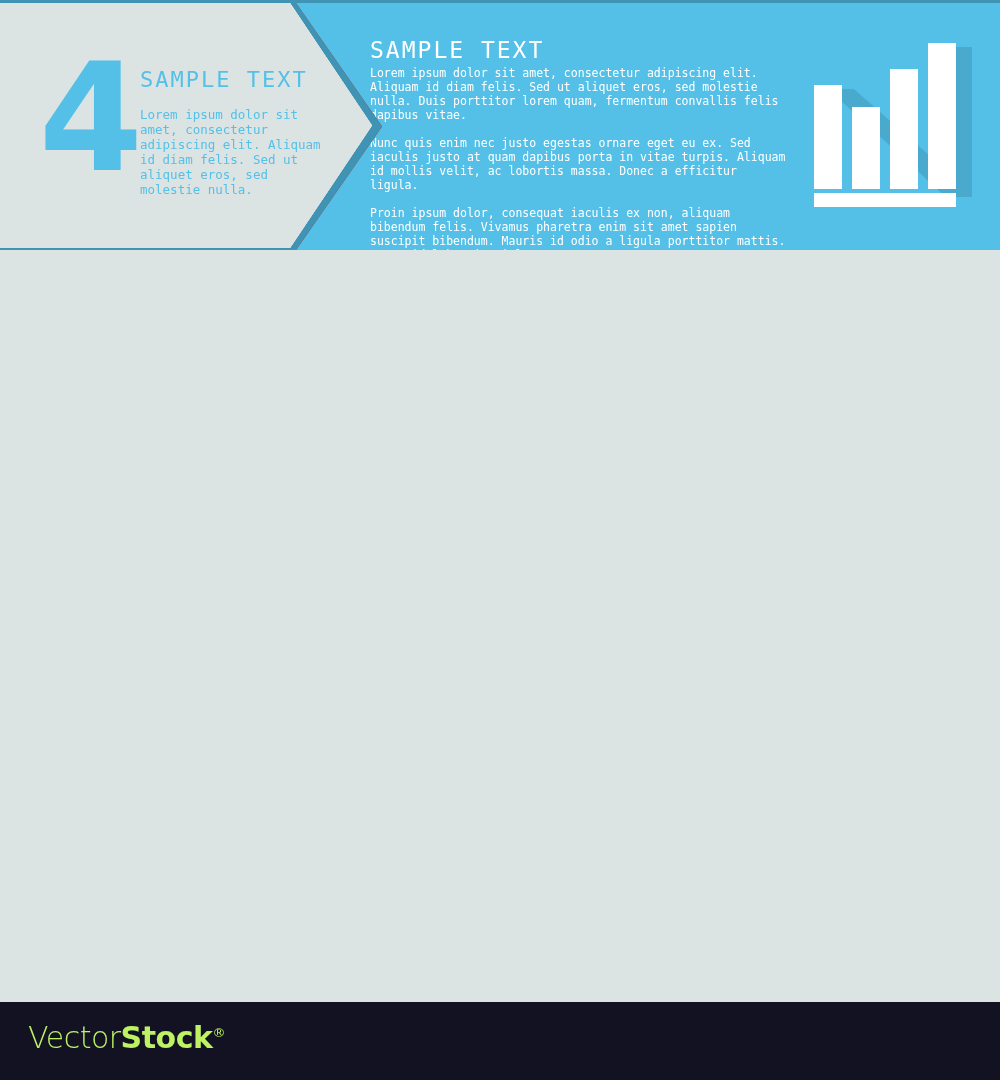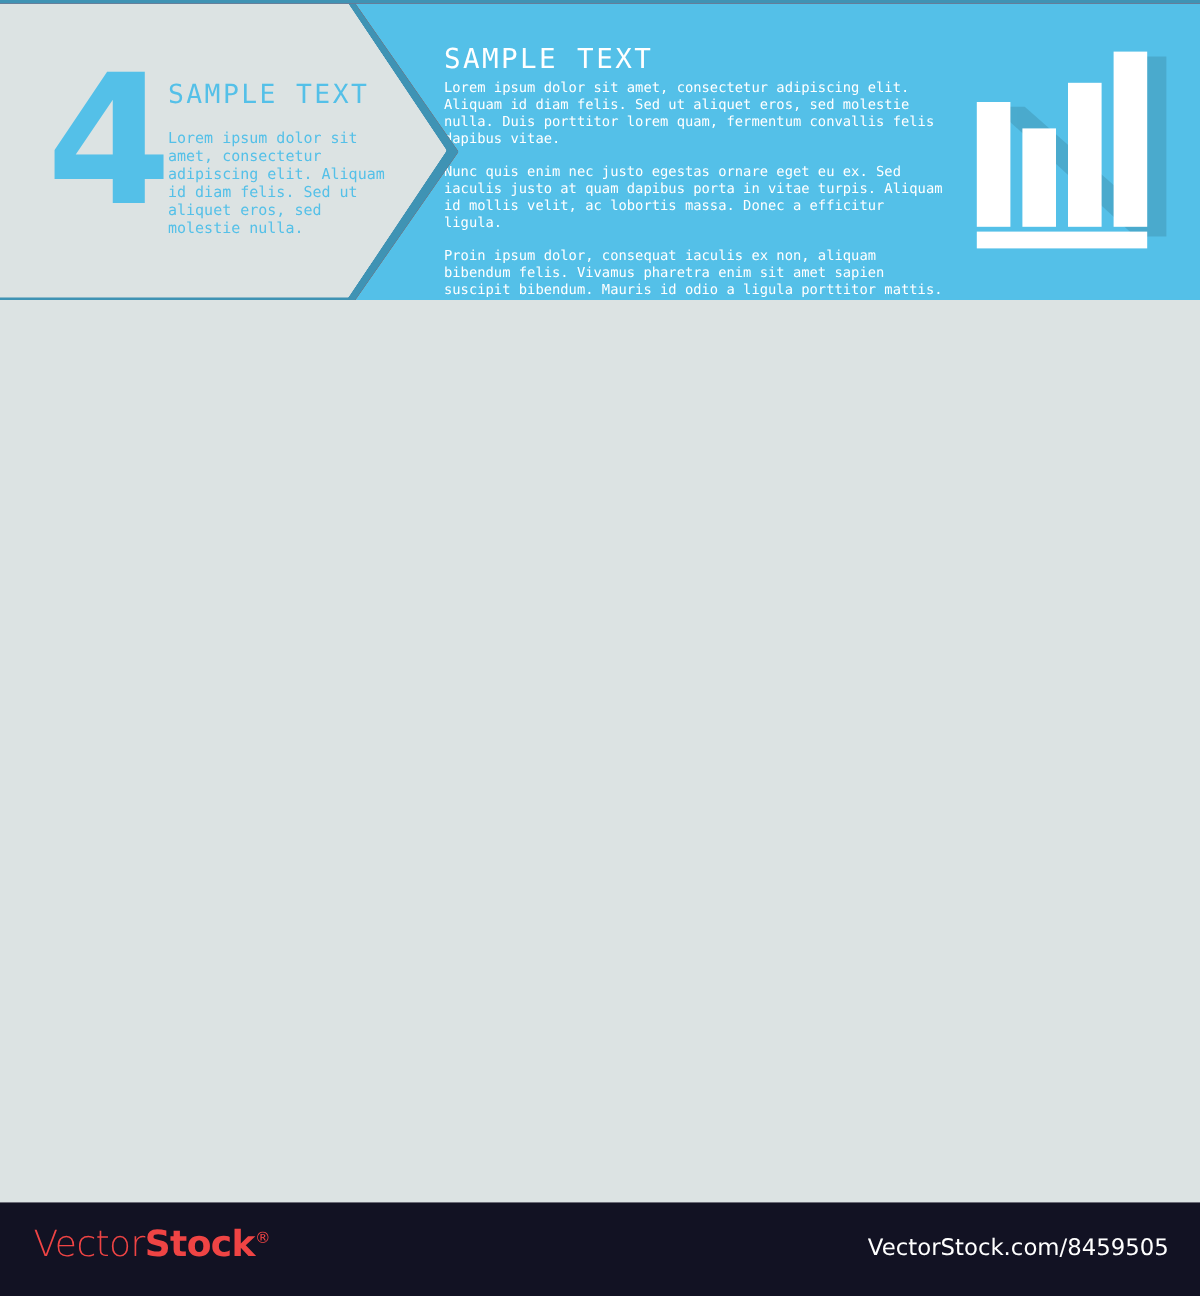--- a/index.html
+++ b/index.html
@@ -123,21 +123,21 @@
   
   #footer{
     position:absolute; left:0; top:1002px;
     width:1000px; height:78px;
     background:#121223;
   }
   .wm-logo{
     position:absolute; left:28px; top:18px;
     font-family:"DejaVu Sans", sans-serif;
     font-size:30px;
-    color:#ef4444;
+    color:#bef264;
     letter-spacing:-0.5px;
     white-space:nowrap;
   }
   .wm-logo .thin{ font-weight:300; }
   .wm-logo .bold{ font-weight:bold; }
   .wm-logo .reg{ font-size:13px; vertical-align:super; }
   .wm-url{
     position:absolute; right:26px; top:27px;
     font-family:"DejaVu Sans", sans-serif;
     font-size:19px;
@@ -277,14 +277,13 @@
       <div class="big-number" style="color: rgb(84, 192, 232);">4</div>
       <div class="left-heading" style="color: rgb(84, 192, 232);">SAMPLE  TEXT</div>
       <div class="left-body" style="color: rgb(84, 192, 232);">Lorem ipsum dolor sit amet, consectetur adipiscing elit. Aliquam id diam felis. Sed ut aliquet eros, sed molestie nulla.</div>
     </div>
   </div>
 
 </div>
 
 <div id="footer">
   <div class="wm-logo"><span class="thin">Vector</span><span class="bold">Stock</span><span class="reg">®</span></div>
-  <div class="wm-url">VectorStock.com/8459505</div>
 </div>
 
 </body></html>

